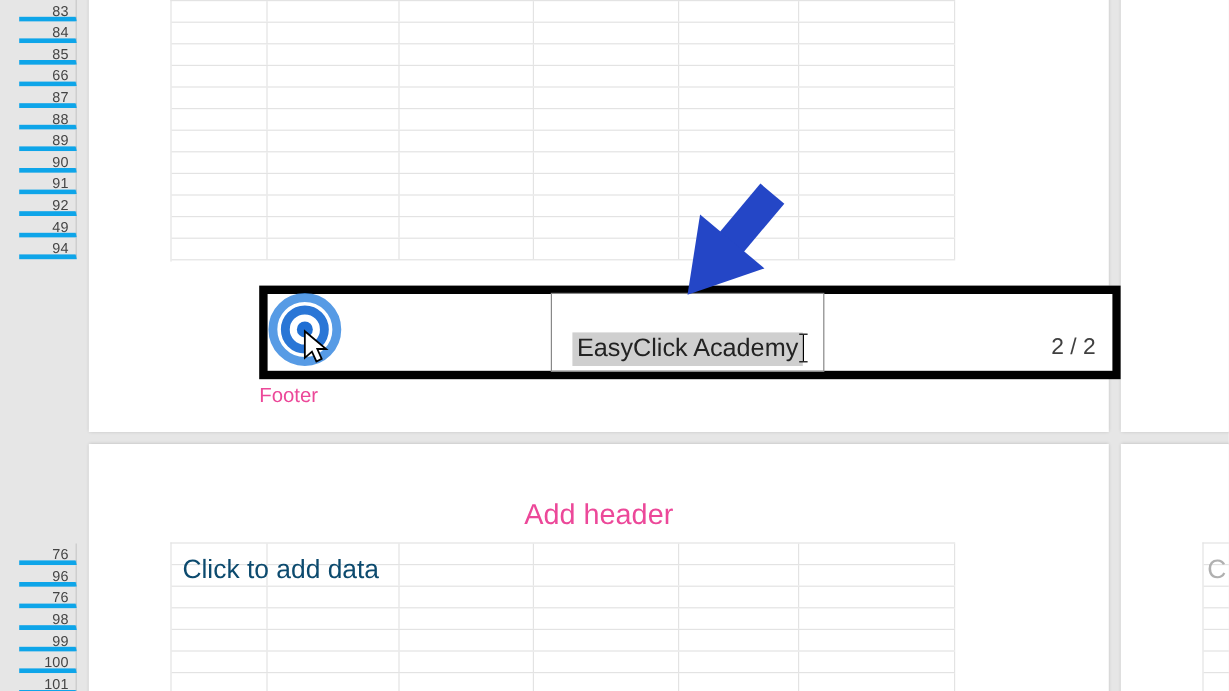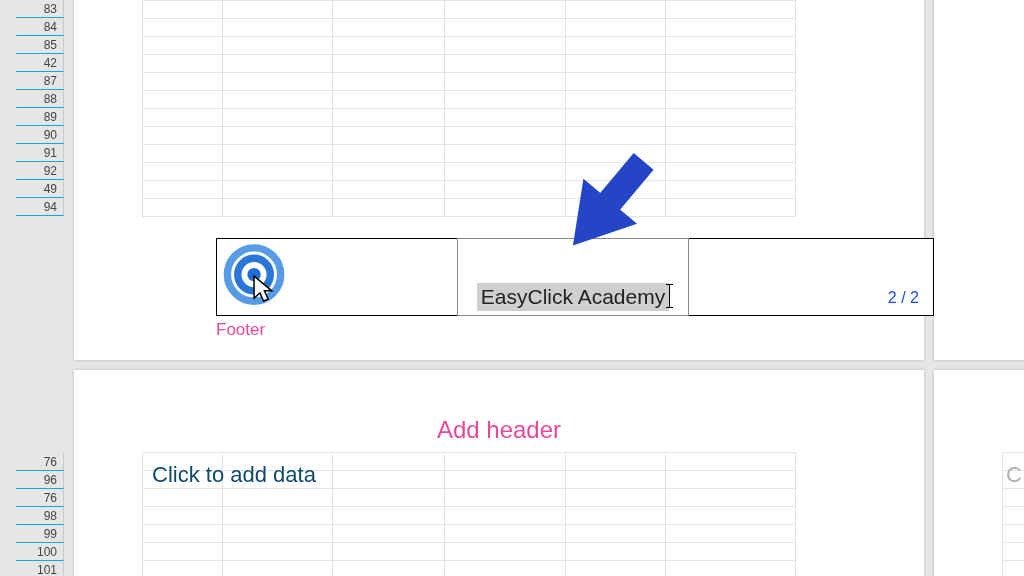--- a/index.html
+++ b/index.html
@@ -21,21 +21,21 @@
   .row-headers.top { top: 0; }
   .row-headers.bottom { top: 453px; }
   .row-head {
     height: 18px;
     line-height: 18px;
     font-size: 12px;
     color: #444;
     text-align: right;
     padding-right: 6px;
     border-right: 1px solid #c8c8c8;
-    border-bottom: 1px solid #0ea5e9;
+    border-bottom: 4px solid #0ea5e9;
     background: #e6e6e6;
     user-select: none;
   }
   
   .page {
     position: absolute;
     background: #fff;
     box-shadow: 0 0 3px rgba(0,0,0,.2);
   }
   .page.top-page {
@@ -88,32 +88,32 @@
   .c4 { width: 100px; }
   .c5 { width: 130px; }
 
   
   .footer-bar {
     position: absolute;
     left: 142px;
     top: 258px;
     width: 718px;
     height: 78px;
-    border: 1px solid #000000;
+    border: 7px solid #000000;
     background: #fff;
     display: flex;
   }
   .footer-section {
     flex: 1;
     display: flex;
     align-items: flex-end;
     justify-content: center;
   }
   .footer-left { justify-content: flex-start; padding-left: 10px;}
-  .footer-right { justify-content: flex-end; padding-right: 14px; padding-bottom: 8px; font-size: 16px; color: #1d4ed8;}
+  .footer-right { justify-content: flex-end; padding-right: 14px; padding-bottom: 8px; font-size: 19px; color: #404040;}
   .footer-center {
     border: 1px solid #888;
     margin: -1px 0;
   }
   .footer-center-content {
     background: #cfcfcf;
     padding: 2px 4px;
     font-size: 21px;
     color: #222;
     margin-bottom: 4px;
@@ -211,21 +211,21 @@
   .caret::before{top:-1px;}
   .caret::after{bottom:-1px;}
 </style>
 </head>
 <body>
 
 <div class="row-headers top">
   <div class="row-head">83</div>
   <div class="row-head">84</div>
   <div class="row-head">85</div>
-  <div class="row-head">42</div>
+  <div class="row-head">66</div>
   <div class="row-head">87</div>
   <div class="row-head">88</div>
   <div class="row-head">89</div>
   <div class="row-head">90</div>
   <div class="row-head">91</div>
   <div class="row-head">92</div>
   <div class="row-head">49</div>
   <div class="row-head">94</div>
 </div>
 

